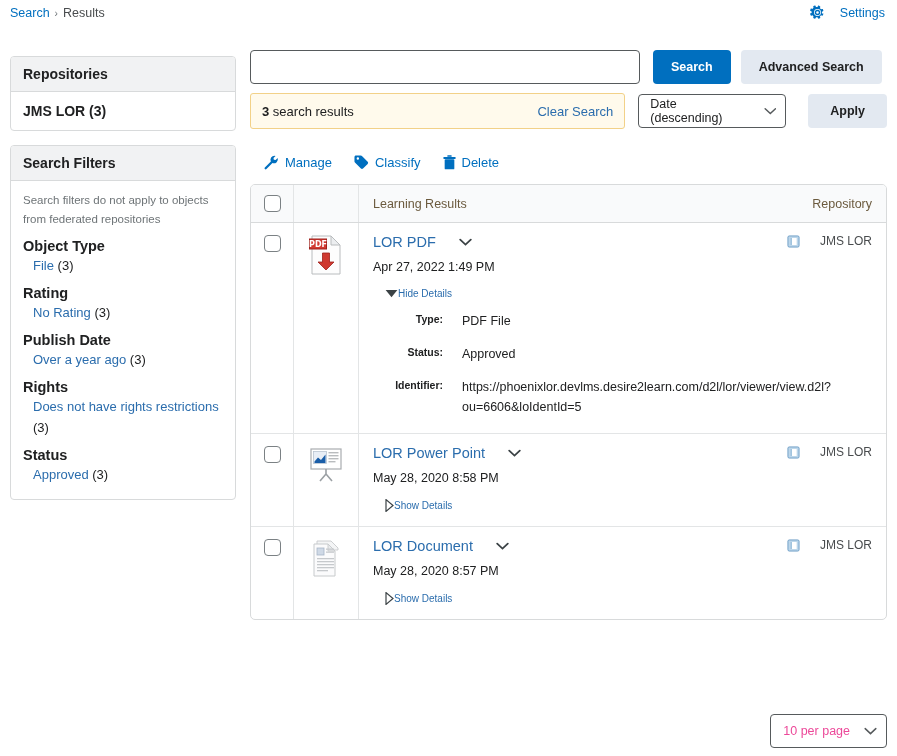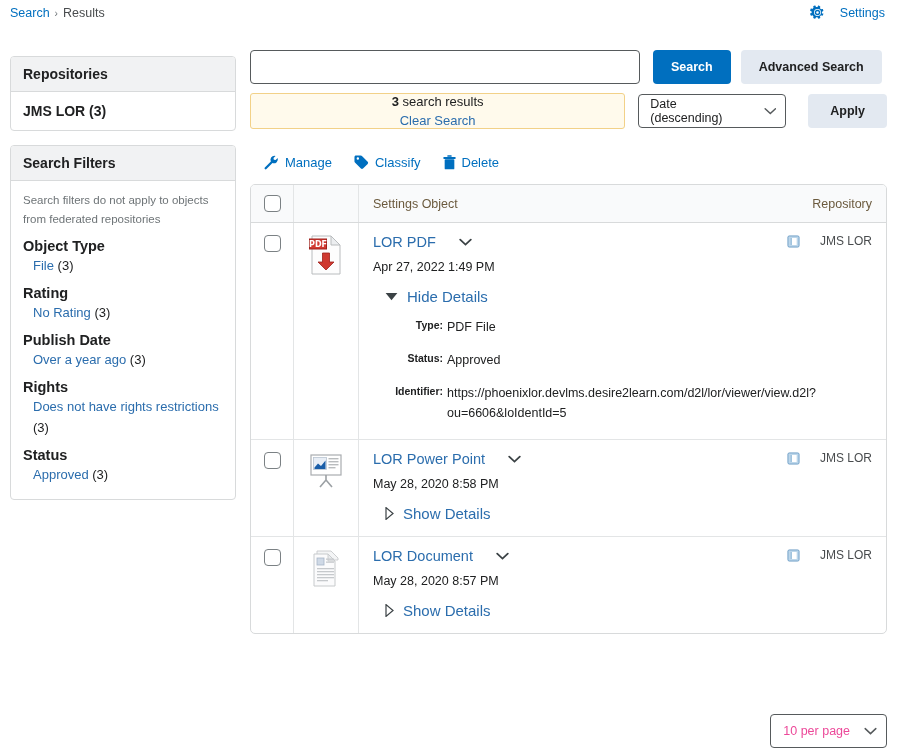--- a/index.html
+++ b/index.html
@@ -89,21 +89,21 @@
   .btn-primary { background: #006fbf; color: #ffffff; margin-left: 13px; }
   .btn-secondary { background: #e3e9f1; color: #202122; margin-left: 10px; }
 
   .resultsrow {
     display: flex; align-items: center; margin-top: 9px; height: 36px;
   }
   .banner {
     width: 390px; height: 36px;
     background: #fffaec; border: 1px solid #f2d188; border-radius: 3px;
     display: flex; align-items: center; justify-content: space-between;
-    padding: 0 11px; font-size: 13px; color: #202122; flex-direction: column;
+    padding: 0 11px; font-size: 13px; color: #202122;
   }
   .banner b { font-weight: bold; }
   .banner .clear { color: #2b6dad; text-decoration: none; cursor: pointer; font-size: 13px; }
   .sortwrap {
     margin-left: 13px; position: relative;
   }
   .select-box {
     height: 34px; min-width: 148px;
     border: 1px solid #565a5c; border-radius: 4px; background: #fff;
     display: flex; align-items: center; justify-content: space-between;
@@ -154,32 +154,32 @@
     color: #2b6dad; font-size: 14.5px; text-decoration: none;
     cursor: pointer;
   }
   .title-wrap { display: flex; align-items: center; gap: 23px; }
   .repo-tag {
     display: flex; align-items: center; gap: 20px;
     font-size: 12px; color: #494c4e; white-space: nowrap;
   }
   .rowdate { font-size: 12.5px; color: #202122; margin-top: 10px; }
   .details-toggle {
-    display: flex; align-items: center; gap: 9px;
+    display: flex; align-items: center; 
     margin-top: 14px; padding-left: 12px;
-    color: #2b6dad; font-size: 15px; cursor: pointer; text-align: right;
+    color: #2b6dad; font-size: 10px; cursor: pointer; text-align: right;
   }
   .detail-list { margin-top: 12px; padding-left: 12px; }
   .detail-line { display: flex; font-size: 12.5px; margin-bottom: 13px; }
   .detail-line:last-child { margin-bottom: 2px; }
   .dt {
     width: 62px; text-align: right; font-weight: bold; font-size: 10.5px;
     color: #202122; padding-right: 4px; padding-top: 2px; flex: none;
   }
-  .dd { color: #202122; font-size: 12.5px; line-height: 1.6; max-width: 420px; }
+  .dd { color: #202122; font-size: 12.5px; line-height: 1.6; max-width: 420px; margin-left: 15px; }
 
   .footer {
     position: absolute; left: 250px; top: 714px; width: 637px;
     display: flex; justify-content: flex-end;
   }
   .perpage {
     height: 34px; min-width: 116px;
     border: 1px solid #565a5c; border-radius: 4px; background: #fff;
     display: flex; align-items: center; justify-content: space-between;
     padding: 0 9px 0 12px; font-size: 12.5px; color: #ec4899; cursor: pointer;
@@ -305,21 +305,21 @@
     </div>
 
     <div class="table">
 
       <div class="thead">
         <div class="col-check">
           <div class="cbx"></div>
         </div>
         <div class="col-icon" style="padding-top:0"></div>
         <div class="col-main th-inner">
-          <span class="th-label">Settings Object</span>
+          <span class="th-label">Learning Results</span>
           <span class="th-label">Repository</span>
         </div>
       </div>
 
       <div class="trow">
         <div class="col-check">
           <div class="cbx"></div>
         </div>
         <div class="col-icon">
           <svg class="ficon" viewBox="0 0 34 40">

